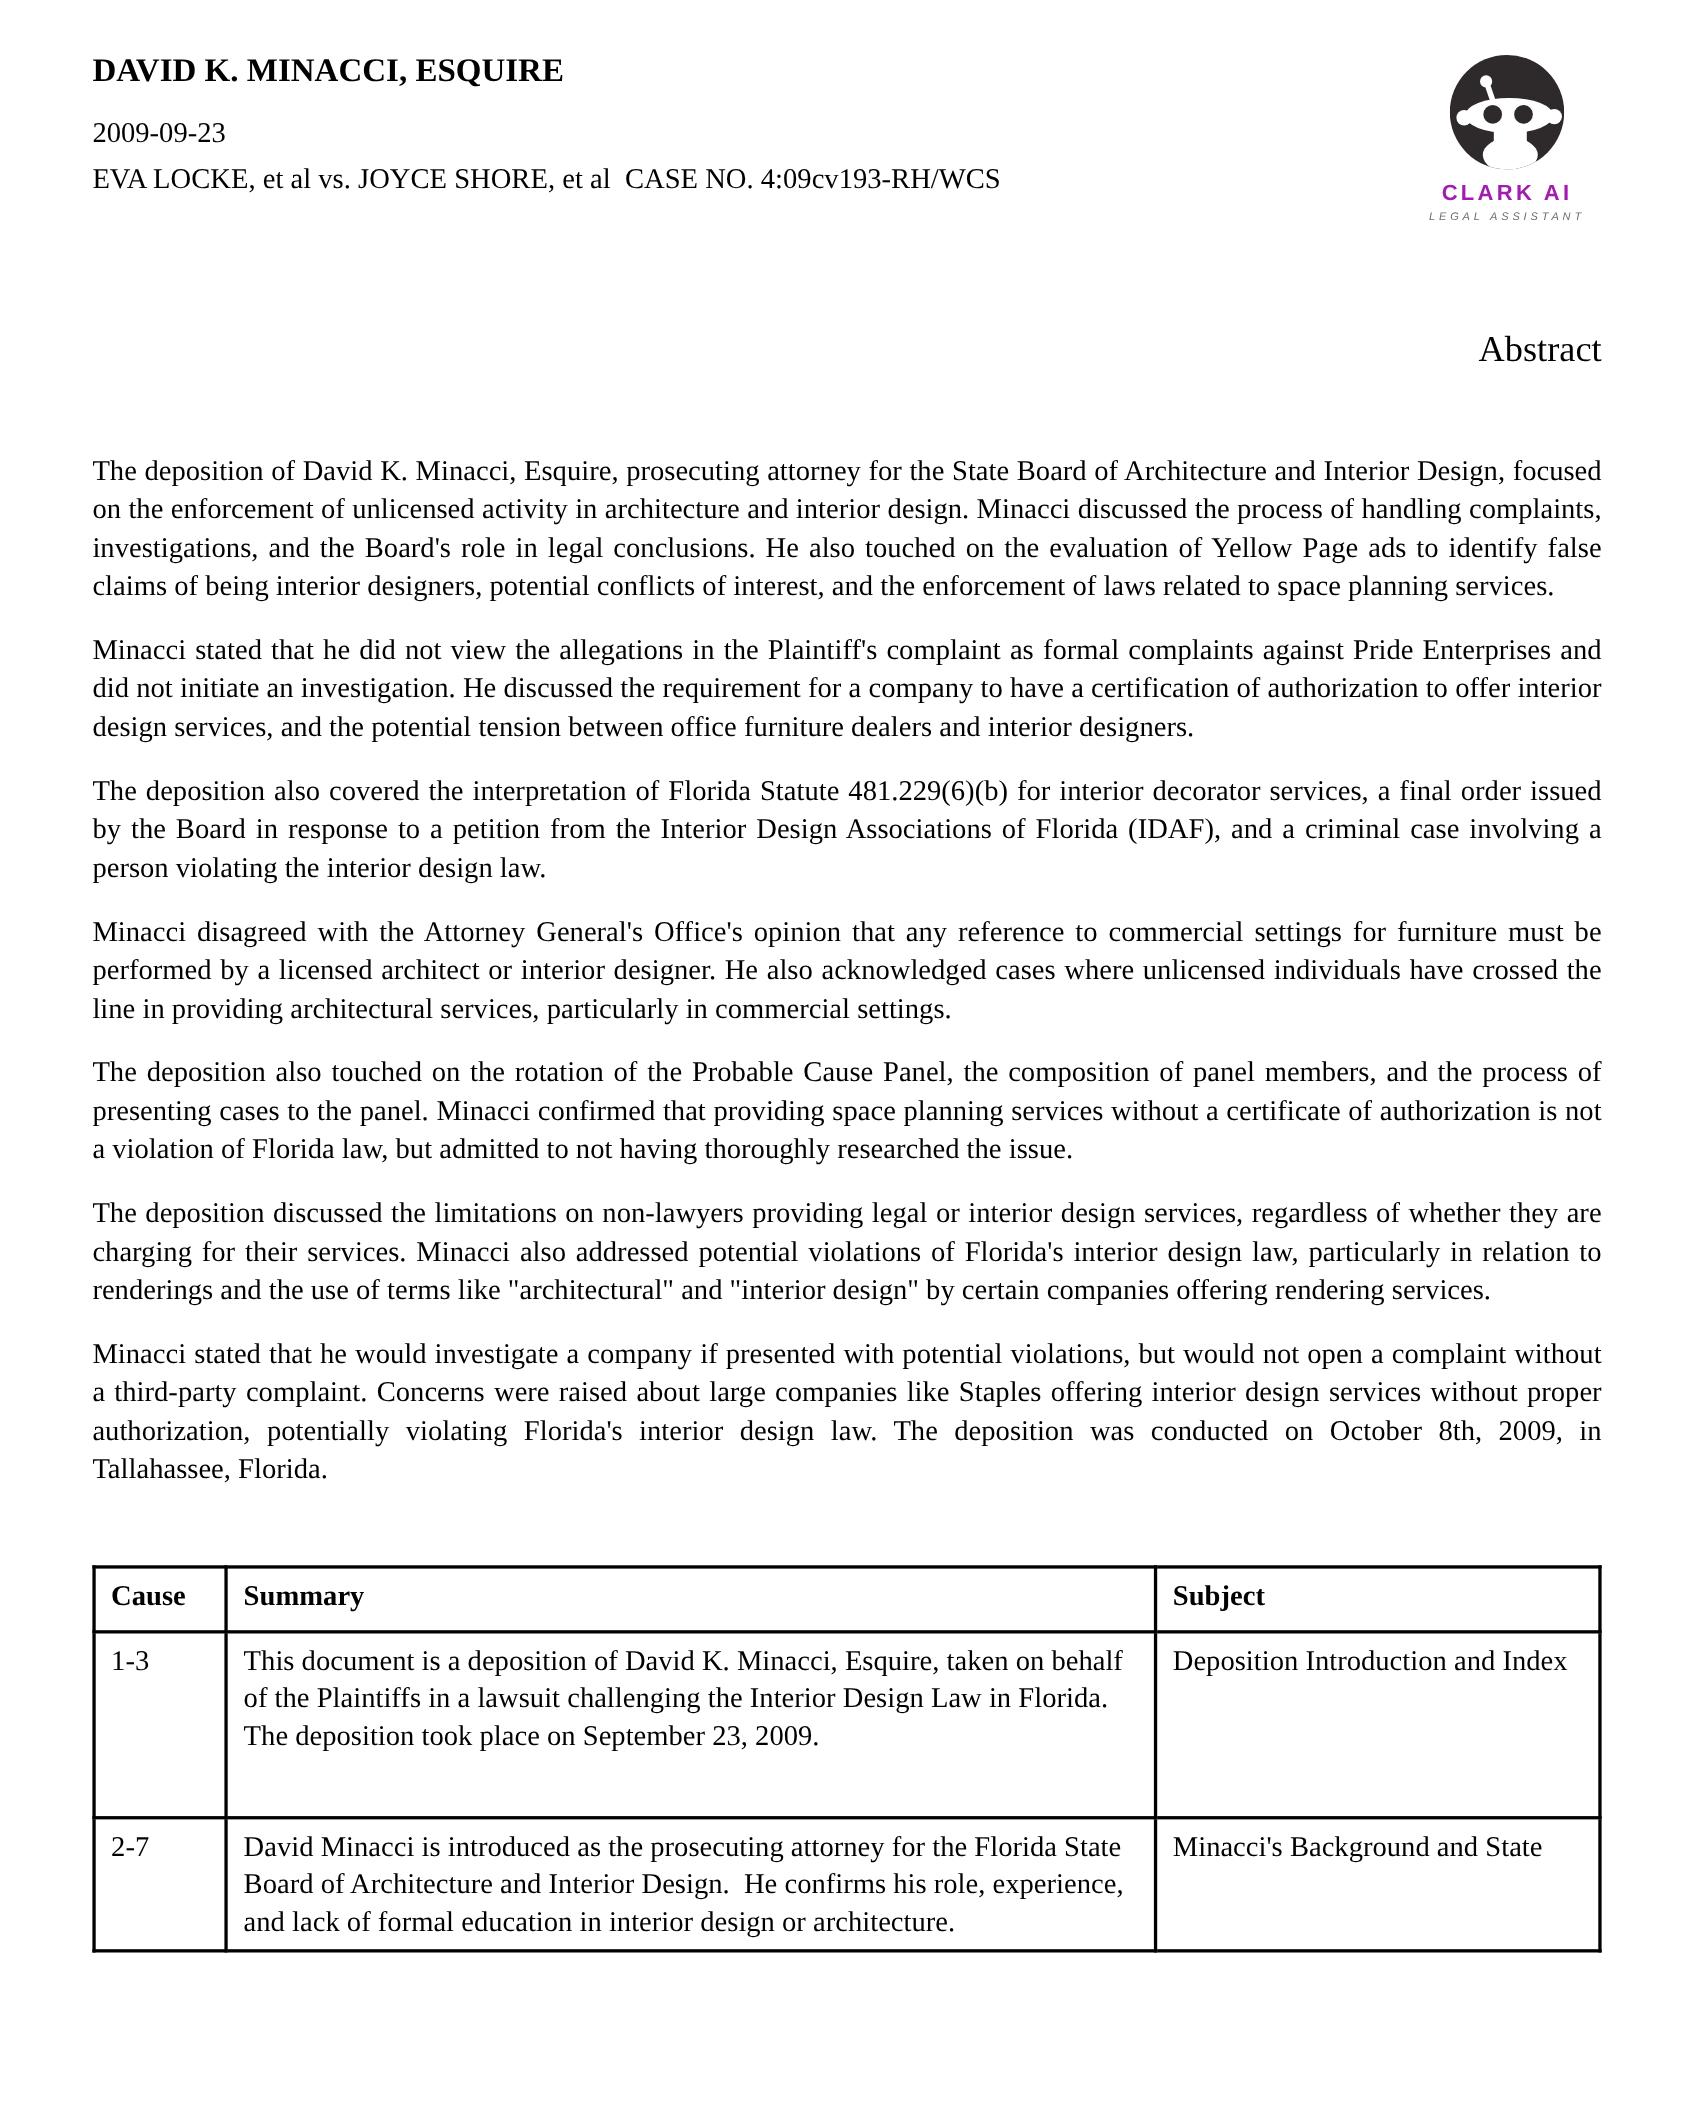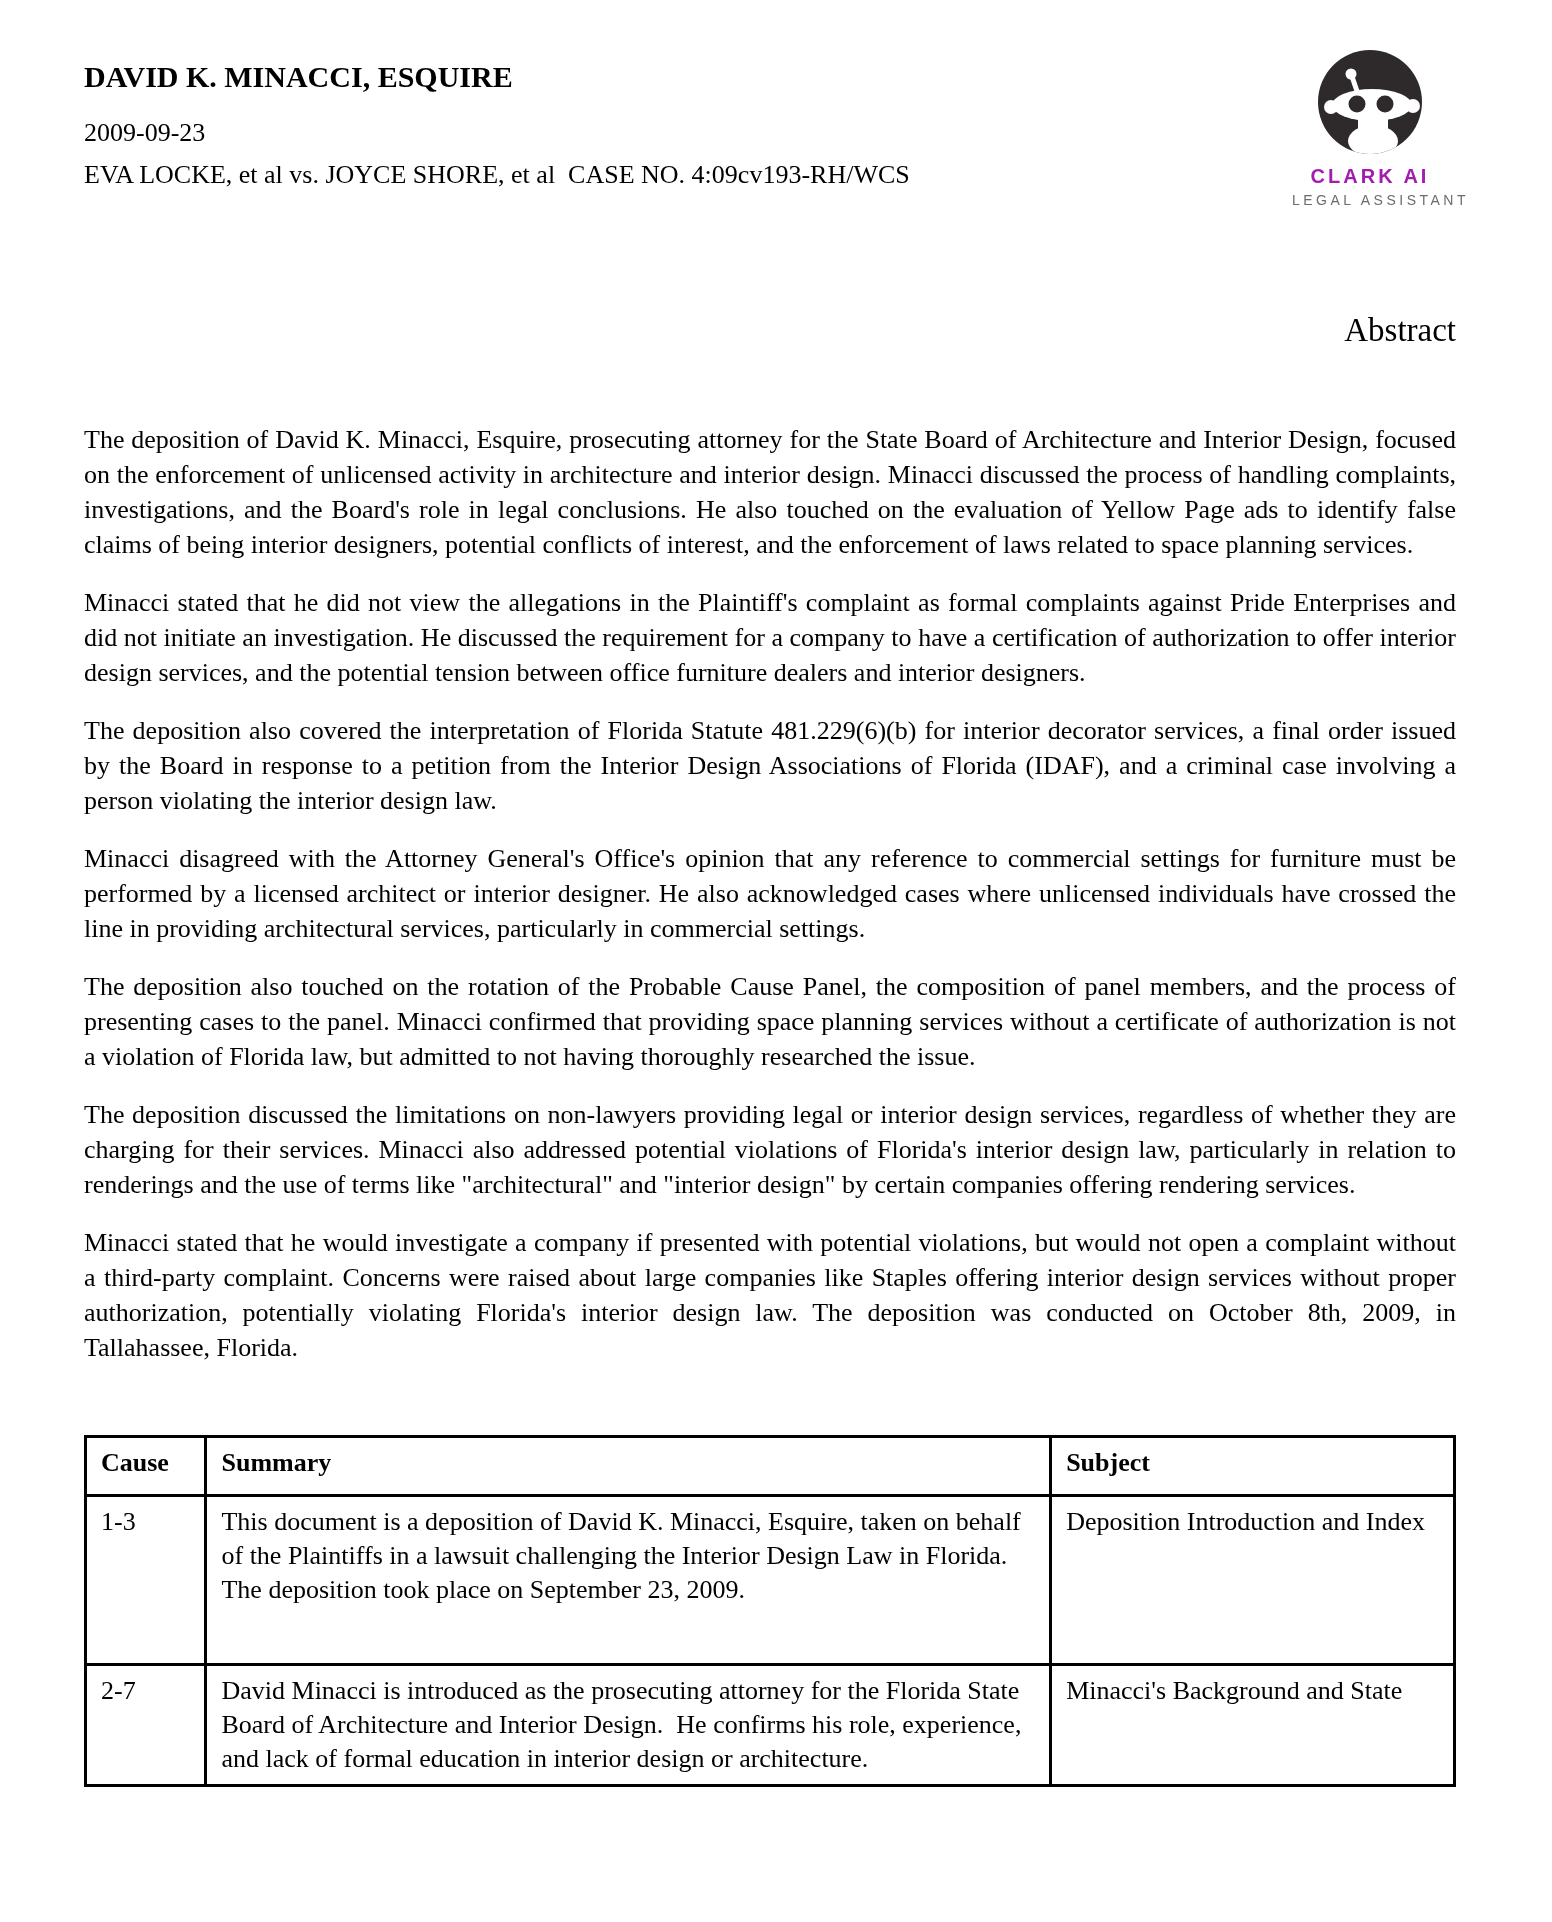--- a/index.html
+++ b/index.html
@@ -4,21 +4,21 @@
 <style>
   html, body { margin: 0; padding: 0; background: #ffffff; }
   .page {
     position: relative;
     width: 1552px;
     height: 1922px;
     background: #ffffff;
     color: #000000;
     font-family: "Liberation Serif", serif;
     box-sizing: border-box;
-    padding: 58px 96px 0 84px;
+    padding: 46px 96px 0 84px;
     overflow: hidden;
   }
 
   
   .doc-title {
     font-size: 30px;
     font-weight: bold;
     line-height: 38px;
     margin: 0;
   }
@@ -47,24 +47,25 @@
   .logo-brand {
     margin-top: 11px;
     font-size: 20px;
     font-weight: bold;
     letter-spacing: 3px;
     color: #a21caf;
     white-space: nowrap;
   }
   .logo-tagline {
     margin-top: 4px;
-    font-size: 14px;
+    font-size: 10px;
     letter-spacing: 3.5px;
     color: #6f6b6c;
     white-space: nowrap;
+    font-style: italic;
   }
 
   
   .abstract-title {
     font-size: 33px;
     font-weight: normal;
     text-align: right;
     line-height: 40px;
     margin: 118px 0 0 0;
   }

